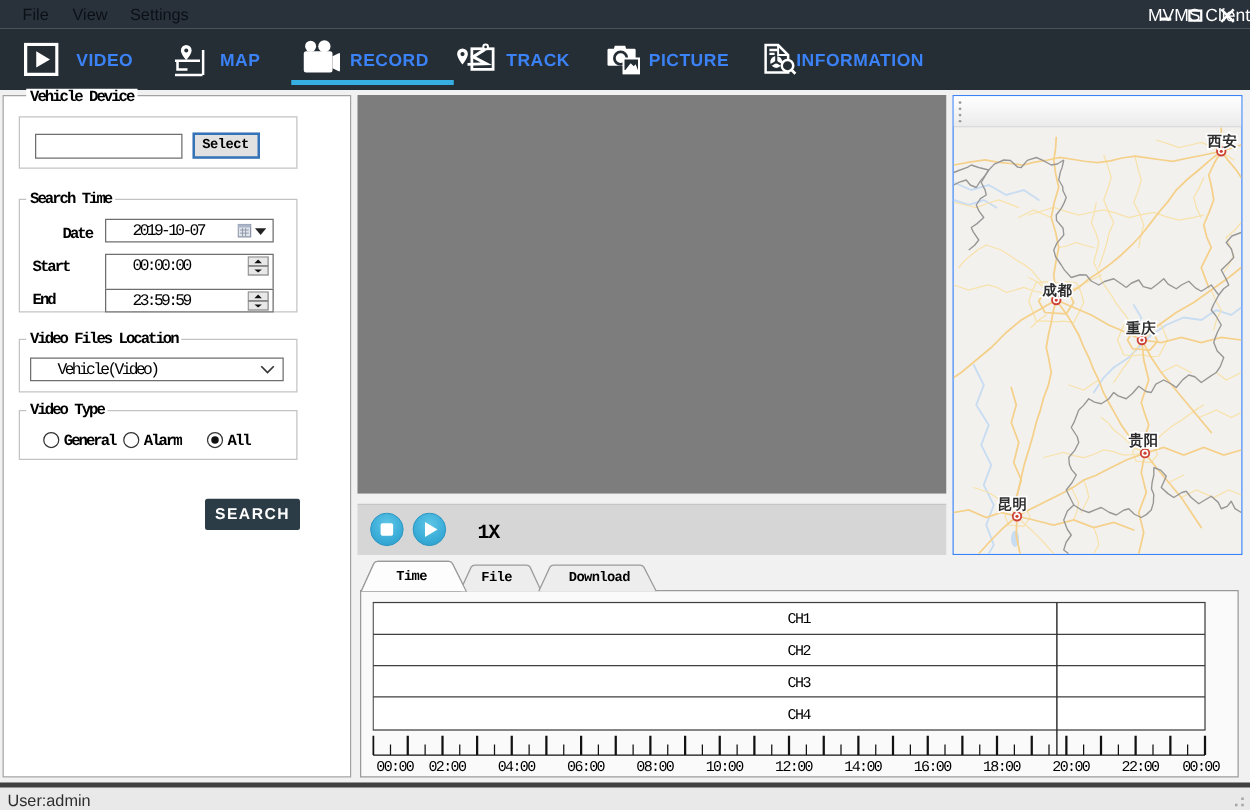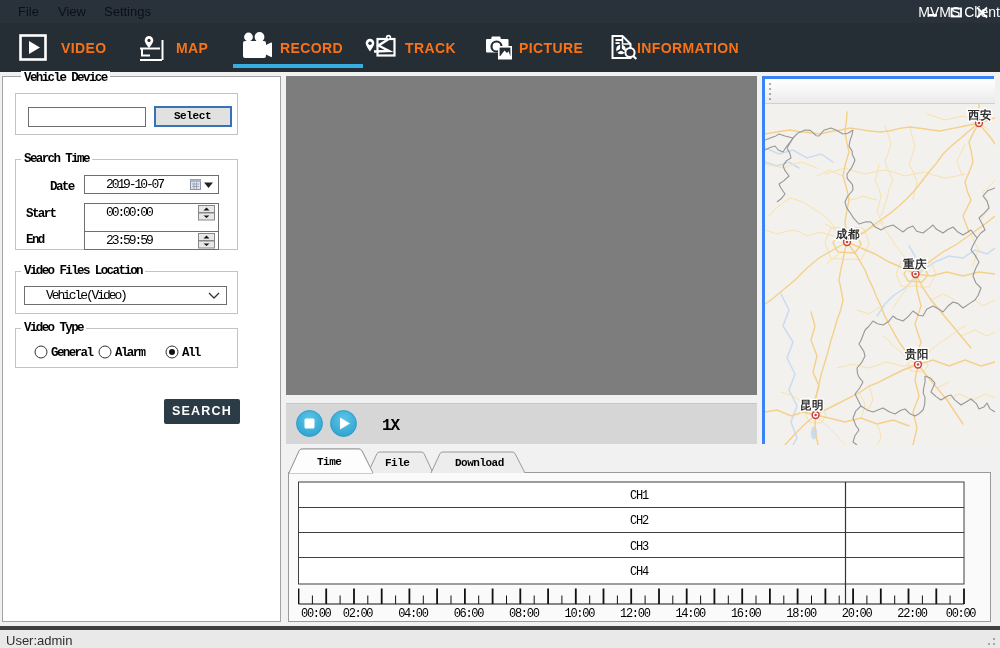--- a/index.html
+++ b/index.html
@@ -1,34 +1,34 @@
 <!DOCTYPE html>
 <html><head><meta charset="utf-8">
 <style>
 *{margin:0;padding:0;box-sizing:border-box}
 html,body{width:1000px;height:648px;overflow:hidden;background:#f1f1f1;font-family:"Liberation Sans",sans-serif}
 .abs{position:absolute}
 #titlebar{left:0;top:0;width:1000px;height:23px;background:#29323b}
 .menu{top:4px;font-size:13px;color:#0b1016}
 #apptitle{left:0;top:4px;width:1000px;text-align:right;color:#fff;font-size:14px}
 #navbar{left:0;top:23px;width:1000px;height:49px;background:#252d35}
-.navtxt{color:#f97316;font-size:14px;font-weight:bold;letter-spacing:.4px;top:17px}
+.navtxt{color:#3b82f6;font-size:14px;font-weight:bold;letter-spacing:.4px;top:17px}
 #underline{left:233px;top:41px;width:130px;height:4px;background:#36aee2}
 .mono{font-family:"Liberation Mono",monospace}
 #leftpanel{left:2px;top:76px;width:279px;height:546px;background:#fff;border:1px solid #a3a3a3}
 .group{position:absolute;border:1px solid #c3c3c3}
 .glabel{position:absolute;background:#fff;font-size:12.5px;letter-spacing:-1.6px;font-weight:bold;padding:0 3px;white-space:nowrap}
 .field{position:absolute;background:#fff;border:1px solid #6e6e6e;font-size:13px;letter-spacing:-2.1px;line-height:17px;padding-left:21px;white-space:nowrap}
 .flabel{position:absolute;font-size:12.5px;letter-spacing:-1.6px;font-weight:bold;white-space:nowrap}
 #videoarea{left:286px;top:76px;width:471px;height:319px;background:#7d7d7d}
 #vstrip{left:286px;top:395px;width:471px;height:9px;background:#f1f1f1;border-bottom:1px solid #c6c6c6}
 #controls{left:286px;top:404px;width:471px;height:40px;background:#d6d6d6}
 #bottompanel{left:288px;top:472px;width:703px;height:150px;background:#fafafa;border:1px solid #9a9a9a}
 #statusbar{left:0;top:626px;width:1000px;height:22px;background:#e9e9e9;border-top:4px solid #404040}
-#mappanel{left:762px;top:76px;width:232px;height:368px;background:#fff;border:3px solid #3b82f6}
+#mappanel{left:762px;top:76px;width:232px;height:368px;background:#fff;border:1px solid #3b82f6}
 #maphead{left:0;top:0;width:230px;height:25px;background:linear-gradient(#ffffff,#ebebeb);border-bottom:1px solid #d0d0d0}
 </style></head>
 <body>
 <div class="abs" id="titlebar">
   <span class="abs menu" style="left:18px">File</span>
   <span class="abs menu" style="left:58px">View</span>
   <span class="abs menu" style="left:104px">Settings</span>
   <div class="abs" id="apptitle">MVMS Client</div>
   <svg class="abs" style="left:920px;top:0" width="75" height="23">
     <rect x="8" y="14" width="9" height="2.5" fill="#fff"></rect>
@@ -92,21 +92,21 @@
   </svg>
   <span class="abs navtxt" style="left:637px">INFORMATION</span>
   <div class="abs" id="underline"></div>
 </div>
 
 <div class="abs" id="leftpanel"></div>
 
 <div class="abs group" style="left:15px;top:93px;width:223px;height:42px"></div>
 <div class="abs glabel mono" style="left:21px;top:71px">Vehicle Device</div>
 <div class="abs field" style="left:28px;top:107px;width:118px;height:20px"></div>
-<div class="abs mono" style="left:153.5px;top:105.5px;width:78px;height:21.5px;background:#e1e1e1;border:2px solid #3573b9;text-align:center;font-size:11px;letter-spacing:-.4px;font-weight:bold;line-height:17px">Select</div>
+<div class="abs mono" style="left:153.5px;top:105.5px;width:54px;height:21.5px;background:#e1e1e1;border:2px solid #3573b9;text-align:center;font-size:11px;letter-spacing:-.4px;font-weight:bold;line-height:17px">Select</div>
 
 <div class="abs group" style="left:15px;top:159px;width:223px;height:91px"></div>
 <div class="abs glabel mono" style="left:21px;top:151.5px">Search Time</div>
 <div class="abs flabel mono" style="left:50px;top:180px">Date</div>
 <div class="abs field mono" style="left:84px;top:175px;width:135px;height:19px">2019-10-07</div>
 <svg class="abs" style="left:190px;top:179px" width="26" height="12">
   <rect x="0.5" y="0.5" width="10" height="10" fill="#dfe3ea" stroke="#8a94a6"></rect>
   <rect x="0.5" y="0.5" width="10" height="2.5" fill="#aab6c8"></rect>
   <path d="M2,5 H9 M2,7.5 H9 M4,3.5 V10 M6.5,3.5 V10" stroke="#8a94a6" stroke-width=".7"></path>
   <path d="M14,3.5 H23 L18.5,9 Z" fill="#222"></path>

